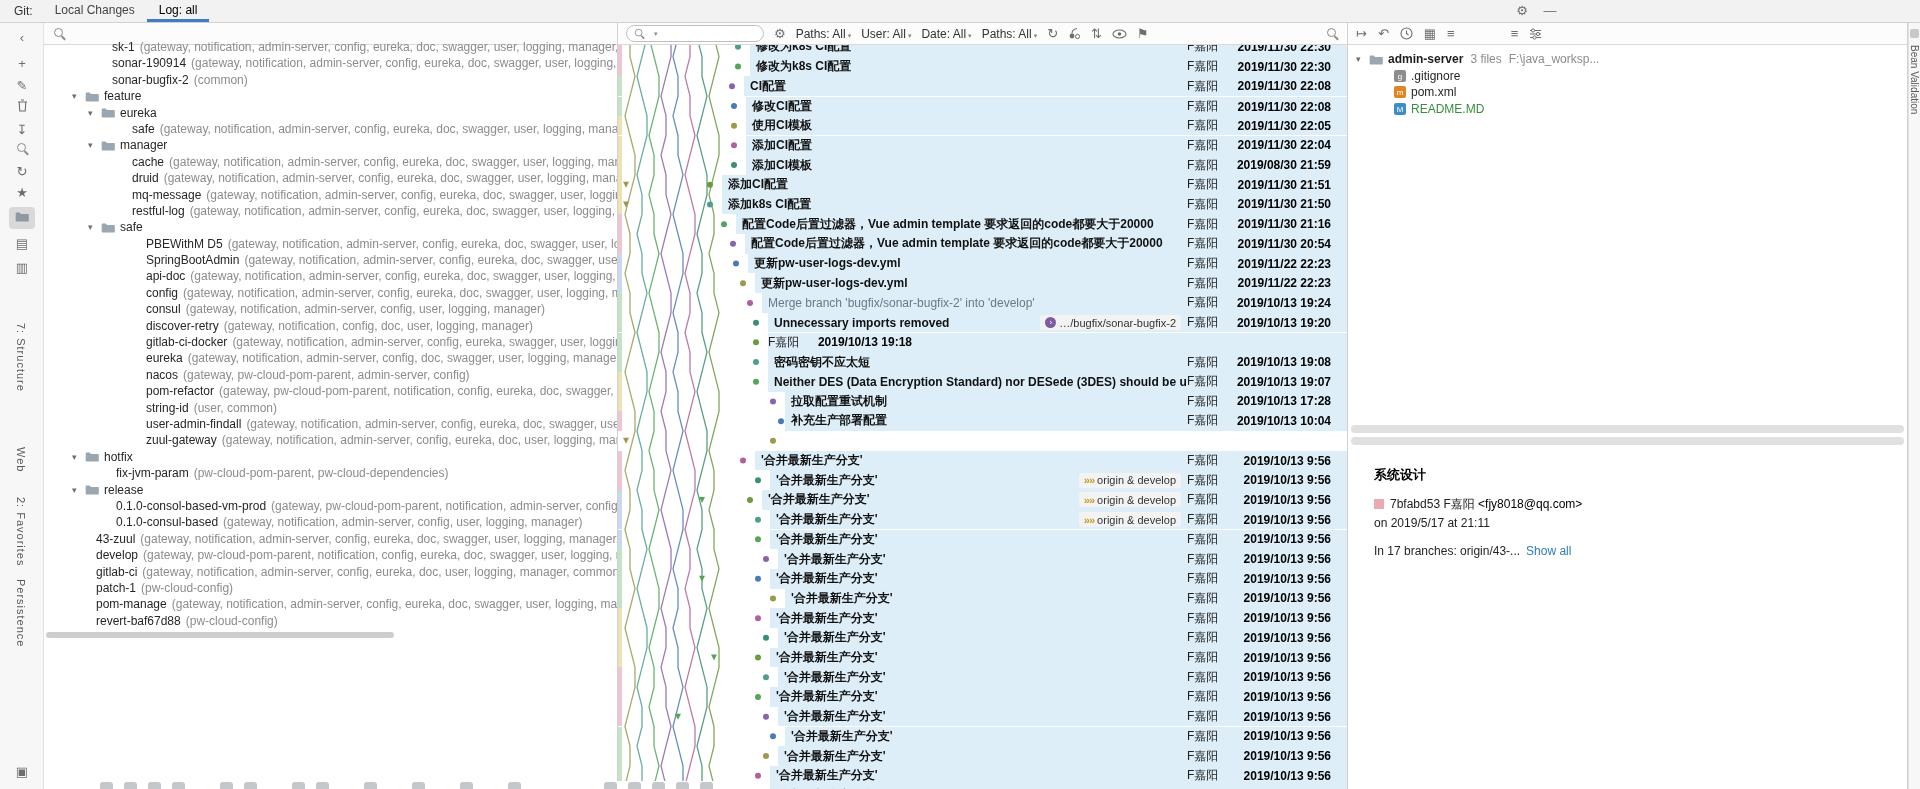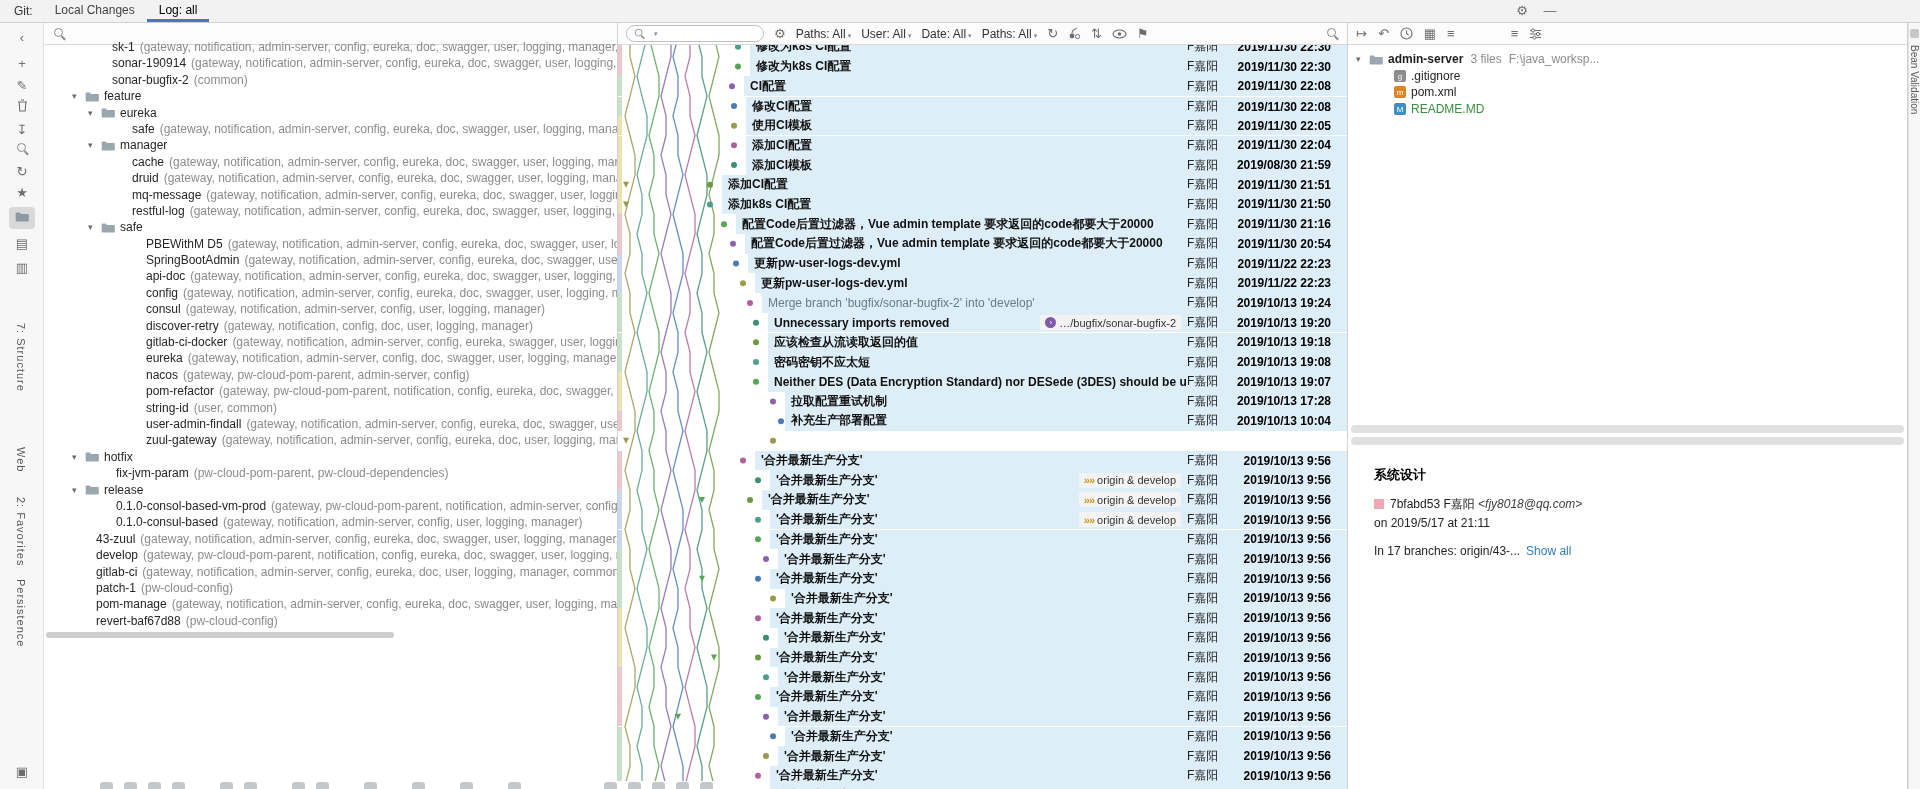--- a/index.html
+++ b/index.html
@@ -71,21 +71,21 @@
   .frow { height:16.5px; line-height:16.5px; display:flex; align-items:center; white-space:nowrap; overflow:hidden; }
   .frow .arrow { width:13px; flex:none; color:#6e6e6e; font-size:9px; }
   .frow .ficon { margin-right:5px; display:inline-flex; flex:none; }
   .fname-root { font-weight:700; color:#1d1d1d; }
   .fmeta { color:#8c8c8c; margin-left:7px; }
   .split { position:absolute; left:3px; right:3px; height:8px; background:#e0e0e0; border-radius:4px; }
   .cdetails { position:absolute; left:0; right:0; top:430px; bottom:0; padding:12px 14px; line-height:1.55;margin-left:12px; }
   .ctitle { font-weight:700; font-size:13px; color:#000; margin-bottom:10px; }
   .cmeta { color:#222; max-width:210px; }
   .cav { display:inline-block; width:10px; height:10px; background:#eeaab4; margin-right:6px; vertical-align:-1px; }
-  .clink { color:#404040;font-style:italic; }
+  .clink { color:#000000; }
   .cbranches { margin-top:10px; max-width:230px; }
   .showall { color:#2e7eb8; margin-left:6px; cursor:pointer; }
 
   
   .rstrip { position:absolute; top:23px; bottom:0; left:1908px; width:12px; background:#f7f7f7; border-left:1px solid #e2e2e2; }
   .ricon { position:absolute; top:6px; left:1px; width:9px; height:9px; background:#c8c8c8; border-radius:2px; }
   .rlabel { position:absolute; top:22px; left:0; writing-mode:vertical-rl; font-size:10px; color:#595959; white-space:nowrap; }
 
   
   .bcut { position:absolute; bottom:0; left:44px; width:704px; height:8px; background:#fff; z-index:5; overflow:visible; }
@@ -539,21 +539,20 @@
               <span>…/bugfix/sonar-bugfix-2</span>
             </span>
             <span class="auth">F嘉阳</span>
             <span class="dt">2019/10/13 19:20</span>
           </div>
         </div>
         <div class="lrow" style="top: 287.5px;">
           <div class="stripe" style="background: rgb(198, 226, 196);"></div>
           <div class="lpad" style="width: 150px;"></div>
           <div class="hl">
-            <span class="msg">应该检查从流读取返回的值</span>
             <span class="auth">F嘉阳</span>
             <span class="dt">2019/10/13 19:18</span>
           </div>
         </div>
         <div class="lrow" style="top: 307.2px;">
           <div class="stripe" style="background: rgb(198, 226, 196);"></div>
           <div class="lpad" style="width: 150px;"></div>
           <div class="hl">
             <span class="msg">密码密钥不应太短</span>
             <span class="auth">F嘉阳</span>

